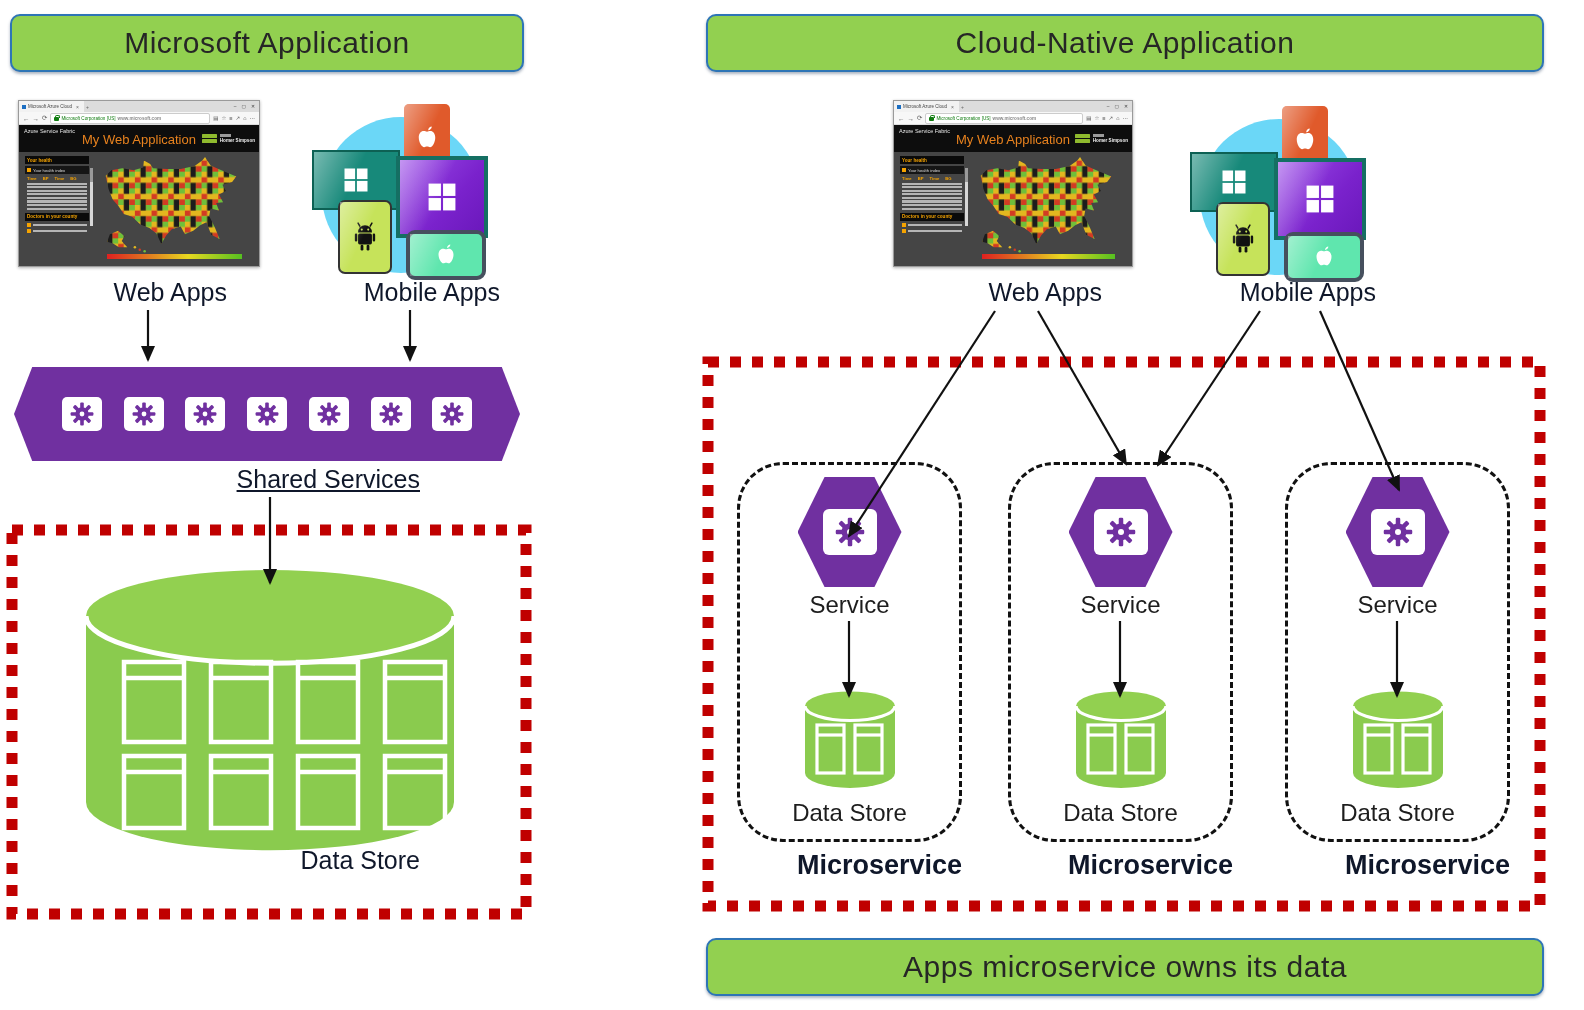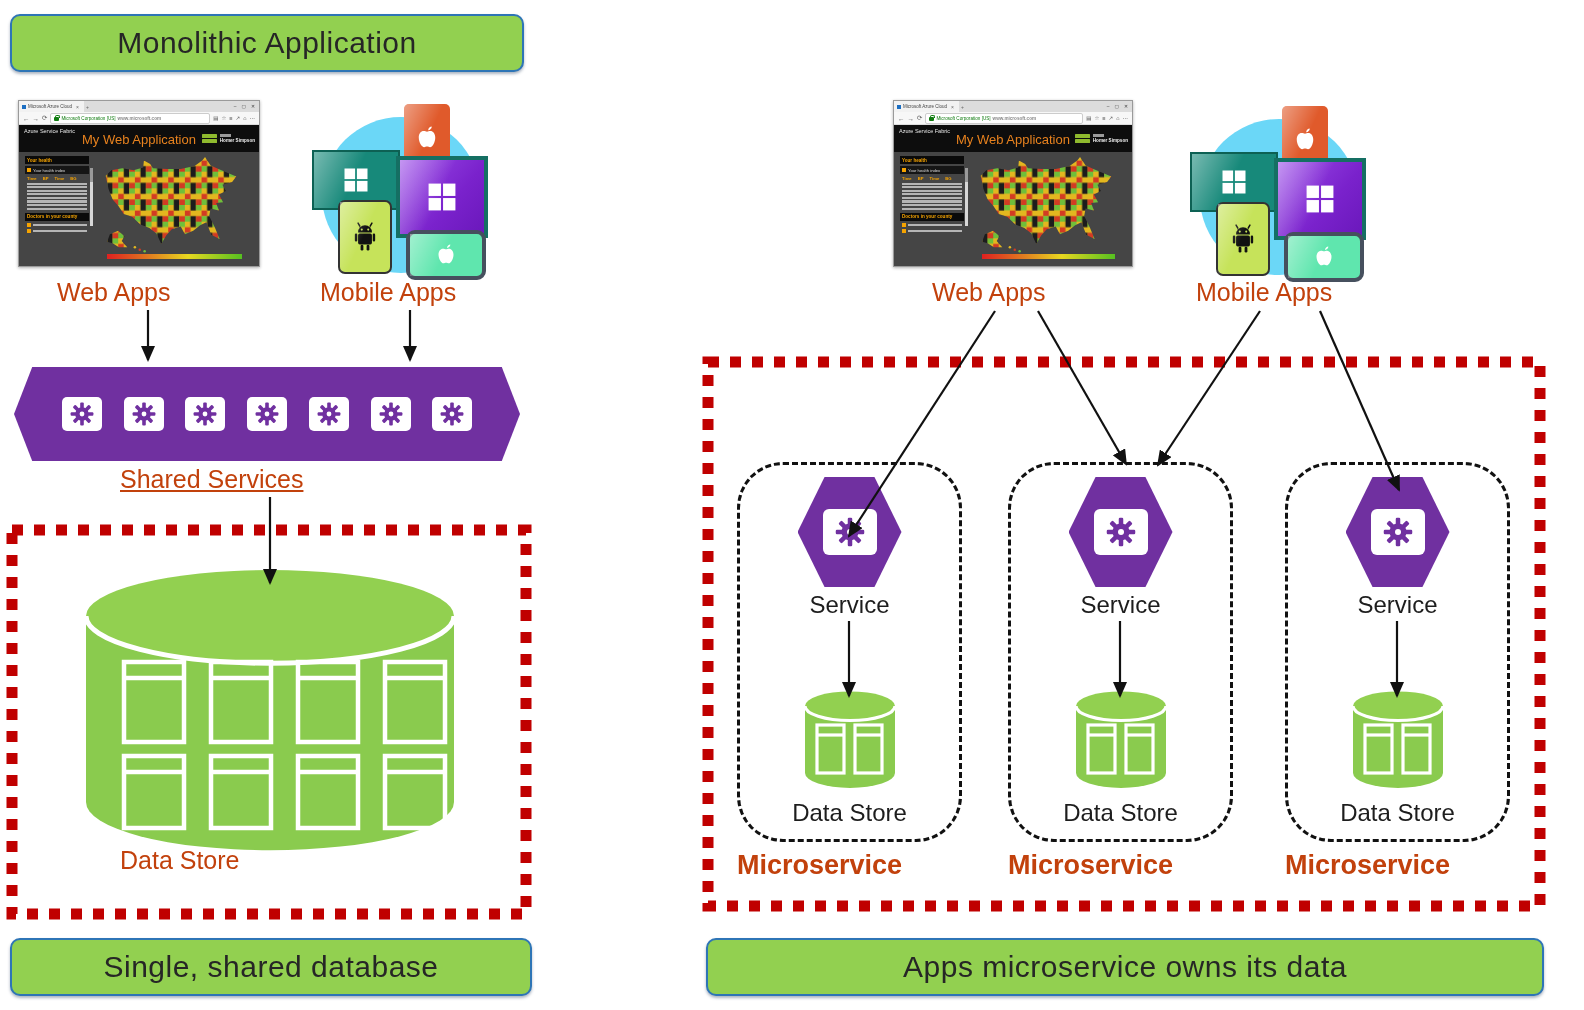--- a/index.html
+++ b/index.html
@@ -9,21 +9,21 @@
   
   .banner{position:absolute;background:#92D050;border:2.5px solid #2E75B6;border-radius:10px;
           display:flex;align-items:center;justify-content:center;font-size:30px;color:#262626;
           box-shadow:0 2px 3px rgba(70,90,120,.45);letter-spacing:.5px;}
   .banner-tl{left:10px;top:14px;width:510px;height:54px;}
   .banner-tr{left:706px;top:14px;width:834px;height:54px;}
   .banner-bl{left:10px;top:938px;width:518px;height:54px;}
   .banner-br{left:706px;top:938px;width:834px;height:54px;}
 
   
-  .lbl{position:absolute;text-align:left;font-size:25px;color:#c2410c;}
+  .lbl{position:absolute;text-align:right;font-size:25px;color:#0f172a;}
   .lbl-bold{font-weight:bold;font-size:27px;}
 
   
   .redbox{position:absolute;pointer-events:none;}
 
   
   .band{position:absolute;left:14px;top:367px;width:506px;height:94px;background:#7030A0;
         clip-path:polygon(0 50%,3.6% 0,96.4% 0,100% 50%,96.4% 100%,3.6% 100%);
         display:flex;align-items:center;justify-content:space-evenly;padding:0 26px;box-sizing:border-box;}
   .gear-chip{width:40px;height:34px;background:#fff;border-radius:5px;display:flex;align-items:center;justify-content:center;}
@@ -213,21 +213,21 @@
         <line x1="15" y1="46" x2="42" y2="46"></line>
       <rect x="53" y="36" width="27" height="48"></rect>
         <line x1="53" y1="46" x2="80" y2="46"></line>
     </g>
   </symbol>
 </svg>
 
 <div class="canvas">
 
   <div class="banner banner-tl">
-    <span>Monolithic Application</span>
+    <span>Microsoft Application</span>
   </div>
 
   <div class="browser" style="left:18px;top:100px;">
     <div class="b-titlebar">
       <div class="b-tab">
         <span class="b-favicon"></span>
         <span class="b-tab-title">Microsoft Azure Cloud</span>
         <span class="b-tab-x">×</span>
       </div>
       <span class="b-plus">+</span>
@@ -395,24 +395,24 @@
     </svg>
   </div>
 
   <div class="cyl-big">
     <svg width="372" height="300">
         <use href="#sym-cyl-big"></use>
       </svg>
   </div>
   <div class="lbl" style="left:120px;top:846px;width:300px;">Data Store</div>
 
-  <div class="banner banner-bl">
-    <span>Single, shared database</span>
-  </div>
-
+
+  <div class="banner banner-tr">
+    <span>Cloud-Native Application</span>
+  </div>
 
   <div class="browser" style="left:893px;top:100px;width:238px;">
     <div class="b-titlebar">
       <div class="b-tab">
         <span class="b-favicon"></span>
         <span class="b-tab-title">Microsoft Azure Cloud</span>
         <span class="b-tab-x">×</span>
       </div>
       <span class="b-plus">+</span>
       <div class="b-winctl">

